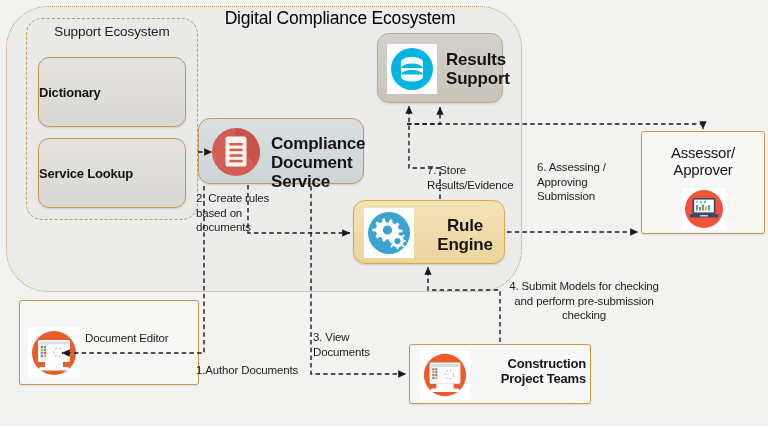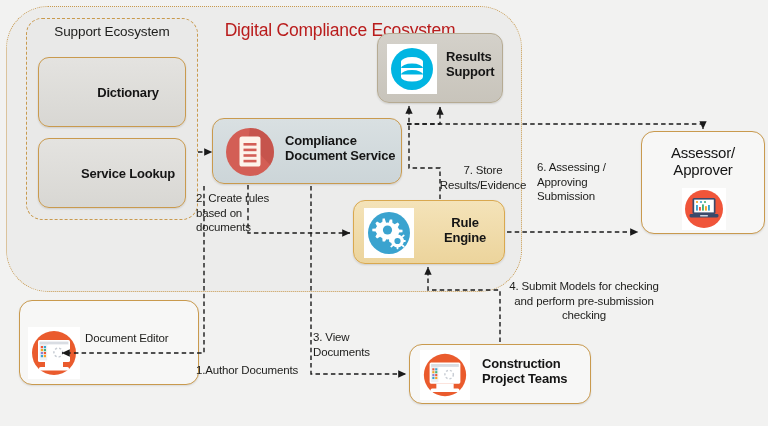--- a/index.html
+++ b/index.html
@@ -34,72 +34,70 @@
     border-radius:16px;
     background:#e9e9e8;
   }
   #support-title{
     left:26px;top:24px;width:172px;
     text-align:center;font-size:13.5px;color:#1d1d1b;
     letter-spacing:-0.1px;
   }
   #eco-title{
     left:190px;top:8px;width:300px;
-    text-align:center;font-size:17.5px;color:#b91c1c;
+    text-align:center;font-size:17.5px;color:#000000;
     letter-spacing:-0.2px;
-    margin-top:12px;
   }
 
   
   .node{
     border-radius:12px;
     display:flex;align-items:center;
     box-shadow:0 1px 2px rgba(0,0,0,.13);
   }
   .node .lbl{
-    font-weight:bold;font-size:13px;color:#151515;
+    font-weight:bold;font-size:17px;color:#151515;
     line-height:1.12;letter-spacing:-0.2px;
   }
 
   
   .supbox{
     border:1.3px solid #c99a4e;border-radius:11px;
     background:linear-gradient(180deg,#e4e3e0 0%,#d8d7d3 100%);
-    display:flex;align-items:center;justify-content:center;
+    display:flex;align-items:center;justify-content:flex-start;
     box-shadow:0 1px 2px rgba(0,0,0,.12);
-    padding-left:32px;
   }
   .supbox span{font-weight:bold;font-size:13px;color:#151515;letter-spacing:-0.2px;}
   #dictionary{left:38px;top:57px;width:148px;height:70px;}
   #service-lookup{left:38px;top:138px;width:148px;height:70px;}
 
   
   #results-service{
     left:377px;top:33px;width:126px;height:70px;
     border:1.3px solid #b6ab93;
     background:linear-gradient(180deg,#d4d1ca 0%,#c8c4bb 100%);
   }
   #compliance-service{
-    left:212px;top:118px;width:190px;height:66px;
+    left:198px;top:118px;width:166px;height:66px;
     border:1.3px solid #c99a4e;
     background:linear-gradient(180deg,#d9e0e2 0%,#ccd5d8 100%);
   }
   #rule-engine{
     left:353px;top:200px;width:152px;height:64px;
     border:1.6px solid #d5a котор;
   }
   #rule-engine{
     left:353px;top:200px;width:152px;height:64px;
     border:1.6px solid #d9a84f;
     background:linear-gradient(180deg,#f4e3b9 0%,#ecd49c 100%);
   }
 
   
   .actor{
-    border:1.4px solid #c99a4e;border-radius:13px;
+    border:1.4px solid #c99a4e;border-radius:3px;
     background:#f7f7f6;
     box-shadow:0 1px 2px rgba(0,0,0,.10);
     padding-left:39px;
   }
   #assessor{left:641px;top:131px;width:124px;height:103px;}
   #doc-authors{left:19px;top:300px;width:180px;height:85px;}
   #construction{left:409px;top:344px;width:182px;height:60px;}
 
   .actor-title{
     position:absolute;left:0;width:100%;text-align:center;
@@ -123,21 +121,21 @@
   }
   .cap.c{text-align:center;}
   .cap.l{text-align:left;}
 
   #cap1{left:196px;top:363px;width:110px;}
   #cap2{left:196px;top:191px;width:102px;}
   #cap3{left:313px;top:330px;width:96px;}
   #cap4{left:504px;top:279px;width:160px;}
   #cap5{left:566px;top:84px;width:120px;}
   #cap6{left:537px;top:160px;width:104px;}
-  #cap7{left:427px;top:163px;width:112px;text-align:center;}
+  #cap7{left:427px;top:163px;width:112px;}
 </style>
 </head>
 <body>
 
 <div id="stage">
 
   <div class="abs" id="ecosystem"></div>
 
   <div class="abs" id="support"></div>
   <div class="abs" id="support-title">Support Ecosystem</div>
@@ -280,21 +278,21 @@
         <rect x="12.8" y="25" width="2.2" height="2.2" fill="#8a7fd1"></rect>
         <rect x="15.8" y="25" width="2.2" height="2.2" fill="#f0553a"></rect>
         <rect x="12.8" y="28" width="2.2" height="2.2" fill="#3aa3cf"></rect>
         <rect x="15.8" y="28" width="2.2" height="2.2" fill="#f5a623"></rect>
         <rect x="20.2" y="17.6" width="20.2" height="15.8" fill="#ffffff"></rect>
         <circle cx="30.3" cy="25.5" r="4.4" fill="none" stroke="#c8cdd4" stroke-width="1.5" stroke-dasharray="2.2 2"></circle>
         <rect x="17" y="35" width="18" height="6" fill="#ffffff"></rect>
         <rect x="11" y="40" width="30" height="3.6" rx="1.6" fill="#ffffff"></rect>
       </svg>
     </span>
-    <div class="actor-title" style="left:72px;top:12px;width:116px;text-align:left;">
+    <div class="actor-title" style="left:60px;top:12px;width:116px;text-align:right;">
       <span>Construction</span><br>
       <span>Project Teams</span>
     </div>
   </div>
 
   <svg id="wires">
     <defs>
       <marker id="ah" markerWidth="7" markerHeight="7" refX="5.6" refY="3" orient="auto">
         <path d="M0,0.4 L5.8,3 L0,5.6 z" fill="#1a1a1a"></path>
       </marker>

